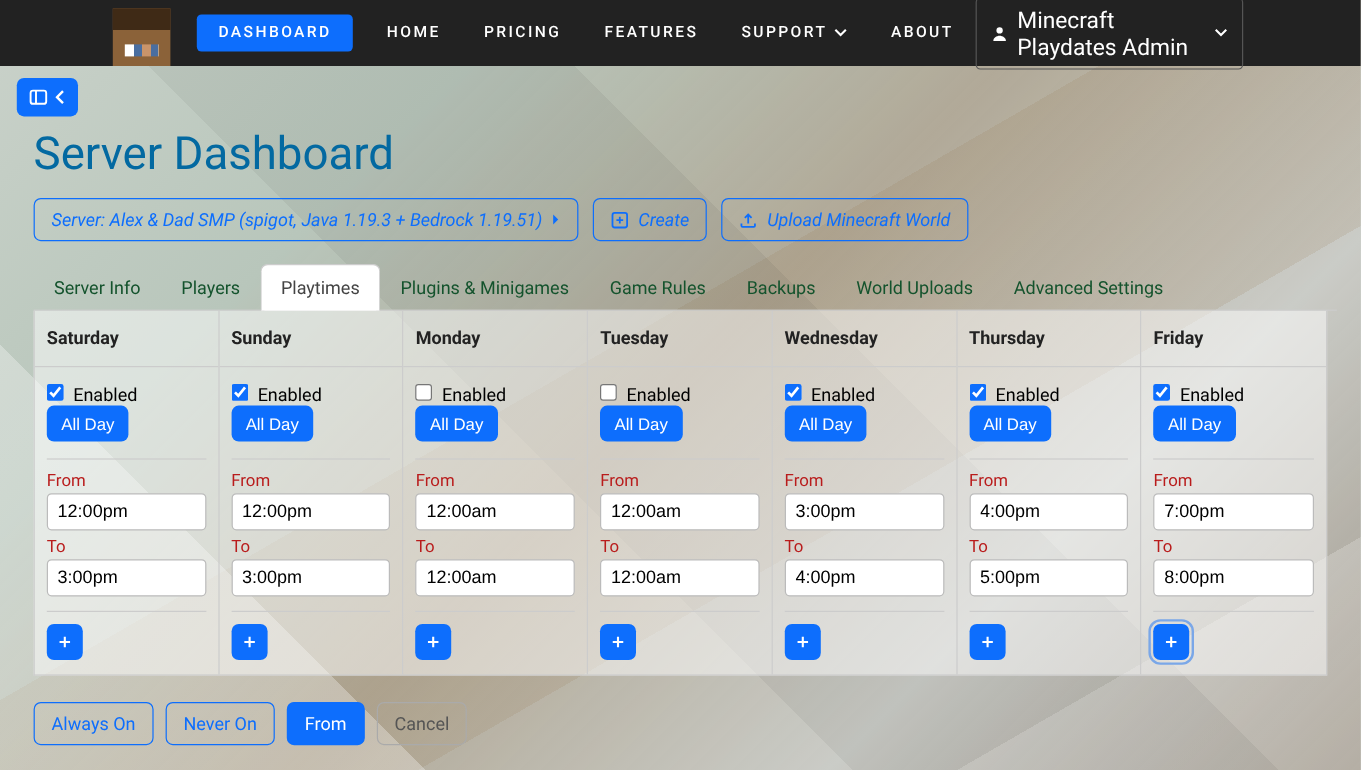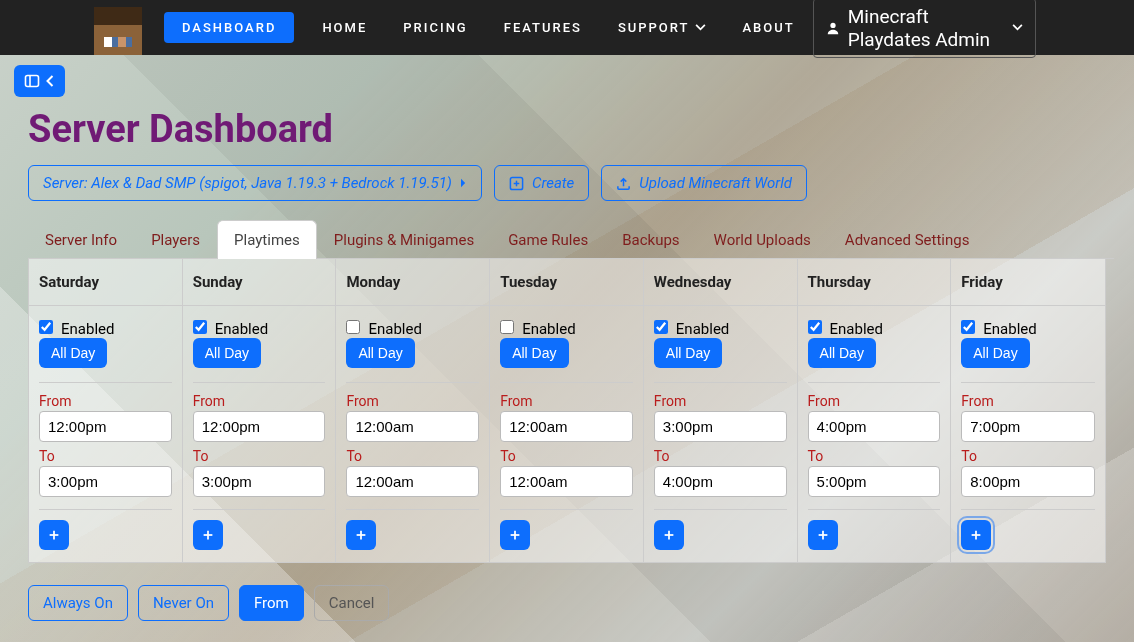--- a/index.html
+++ b/index.html
@@ -48,34 +48,34 @@
     border:1px solid #555; border-radius:4px; color:#fff; display:flex; align-items:center; gap:8px;
     padding:6px 12px; font-size:19px; margin-right: 94px; cursor:pointer;
   }
   .chev-down { display:inline-block; }
 
   
   .content { position:relative; z-index:1; padding: 10px 20px 20px 20px; }
   .collapse-toggle {
     display:inline-flex; background:#0d6efd; color:#fff; border-radius:6px; padding:8px 10px; gap:6px; align-items:center; cursor:pointer; margin-left:-6px; margin-bottom:6px;
   }
-  h1.page-title { font-size:38px; font-weight:700; color:#701a75; margin: 4px 0 14px 8px;}
+  h1.page-title { font-size:38px; font-weight:400; color:#0369a1; margin: 4px 0 14px 8px;}
   
   .btn-row { display:flex; gap:12px; margin-left:8px; margin-bottom:18px;font-style:italic;}
   .btn {
     border:1px solid #0d6efd; color:#0d6efd; background:#fff0; border-radius:6px; padding:8px 14px; font-size:15px;
     display:flex; align-items:center; gap:8px; cursor:pointer;
   }
   .btn.solid { background:#0d6efd; color:#fff; }
   .btn.secondary { border-color:#aaa; color:#555; }
 
   
   .tabs { display:flex; gap:0; margin-left:8px; border-bottom:1px solid #ccc; }
   .tab {
-    padding:10px 16px; font-size:15px; color:#7f1d1d; cursor:pointer; border:1px solid transparent; border-bottom:none;
+    padding:10px 16px; font-size:15px; color:#14532d; cursor:pointer; border:1px solid transparent; border-bottom:none;
     border-radius:6px 6px 0 0; position:relative; top:1px; background:transparent;
   }
   .tab.active { background:#fff; color:#444; border-color:#ccc; }
 
   
   .play-grid {
     display:grid; grid-template-columns: repeat(7, 1fr); margin: 0 8px; border:1px solid #ccc; border-top:none;
     background: rgba(255,255,255,0.5);
   }
   .day-col { border-right:1px solid #ccc; padding:12px 10px; }

